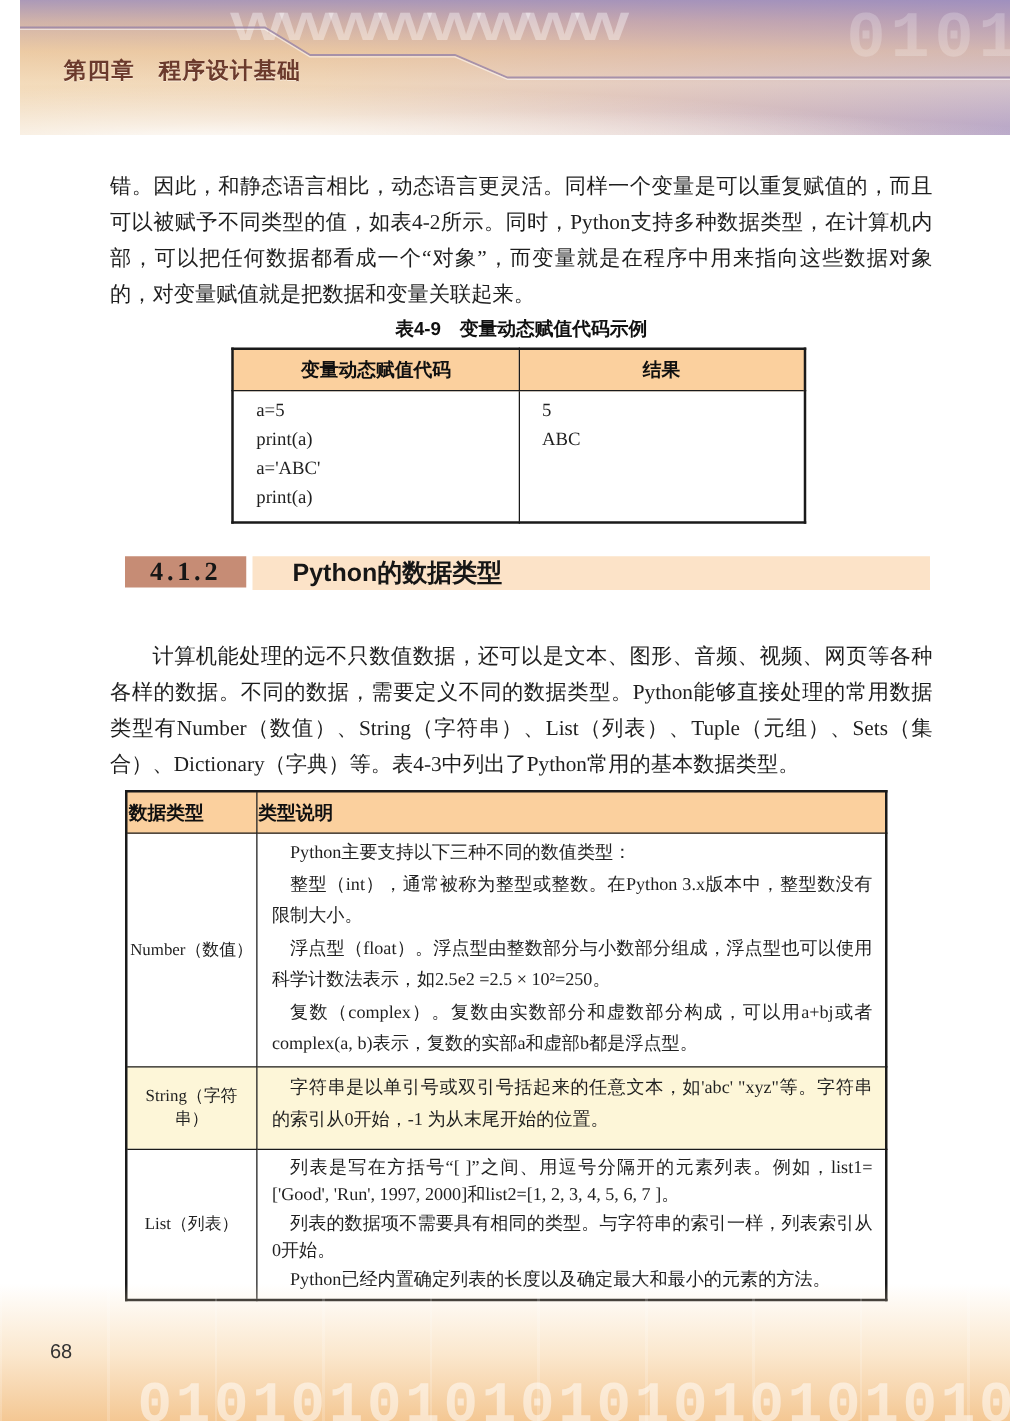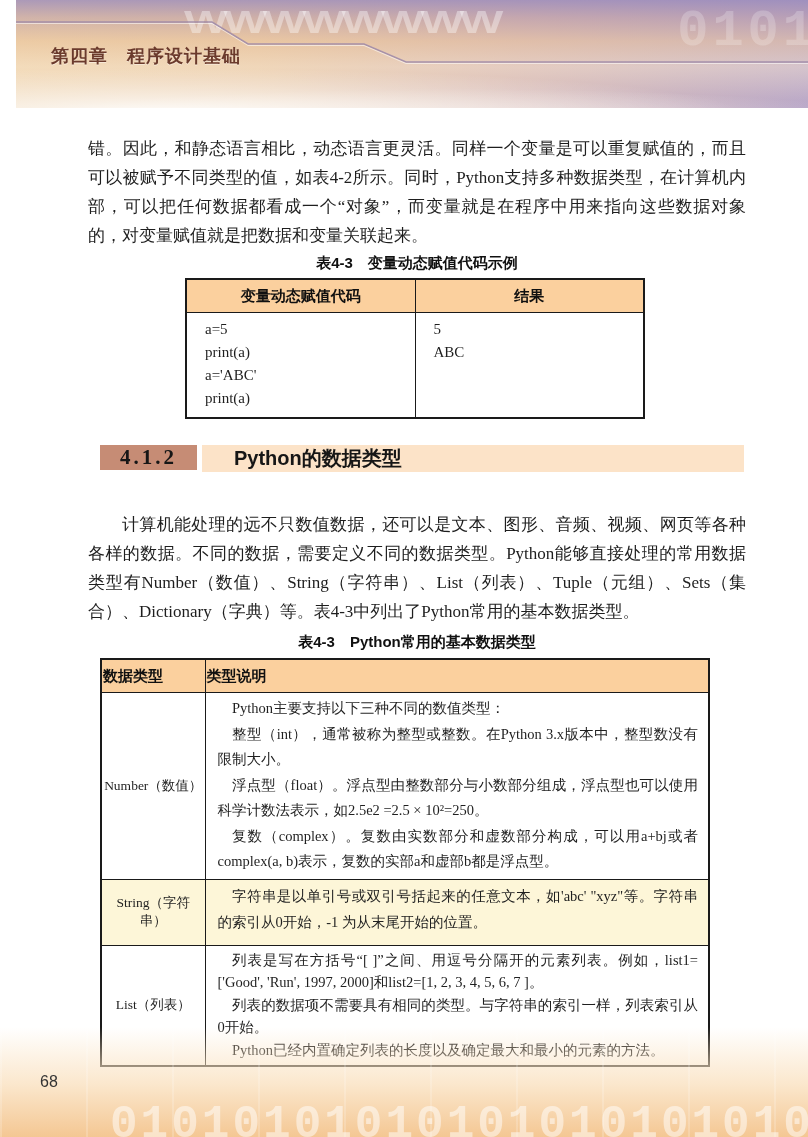--- a/index.html
+++ b/index.html
@@ -137,21 +137,21 @@
       <polyline points="0,22 196,22 232,44 348,44 390,62 808,62" fill="none" stroke="#9b87a8" stroke-width="1.5" opacity="0.85"></polyline>
       <polyline points="0,23.5 196,23.5 232,45.5 348,45.5 390,63.5 808,63.5" fill="none" stroke="rgba(255,255,255,0.55)" stroke-width="1"></polyline>
     </svg>
     <h1 class="chapter-title">第四章　程序设计基础</h1>
   </header>
 
   <main class="content">
 
     <p class="body-text first">错。因此，和静态语言相比，动态语言更灵活。同样一个变量是可以重复赋值的，而且可以被赋予不同类型的值，如表4-2所示。同时，Python支持多种数据类型，在计算机内部，可以把任何数据都看成一个“对象”，而变量就是在程序中用来指向这些数据对象的，对变量赋值就是把数据和变量关联起来。</p>
 
-    <div class="table-caption caption-42">表4-3　变量动态赋值代码示例</div>
+    <div class="table-caption caption-42">表4-9　变量动态赋值代码示例</div>
 
     <table class="t42">
       <colgroup>
           <col style="width:50%">
           <col style="width:50%">
         </colgroup>
       <thead>
         <tr>
           <th>变量动态赋值代码</th>
           <th>结果</th>
@@ -174,21 +174,20 @@
     </table>
 
     <div class="section-heading">
       <span class="sec-num">4.1.2</span>
       <span class="sec-gap"></span>
       <span class="sec-title">Python的数据类型</span>
     </div>
 
     <p class="body-text indent after-section">计算机能处理的远不只数值数据，还可以是文本、图形、音频、视频、网页等各种各样的数据。不同的数据，需要定义不同的数据类型。Python能够直接处理的常用数据类型有Number（数值）、String（字符串）、List（列表）、Tuple（元组）、Sets（集合）、Dictionary（字典）等。表4-3中列出了Python常用的基本数据类型。</p>
 
-    <div class="table-caption caption-43">表4-3　Python常用的基本数据类型</div>
 
     <table class="t43">
       <colgroup>
           <col class="col-type">
           <col>
         </colgroup>
       <thead>
         <tr>
           <th>数据类型</th>
           <th>类型说明</th>

